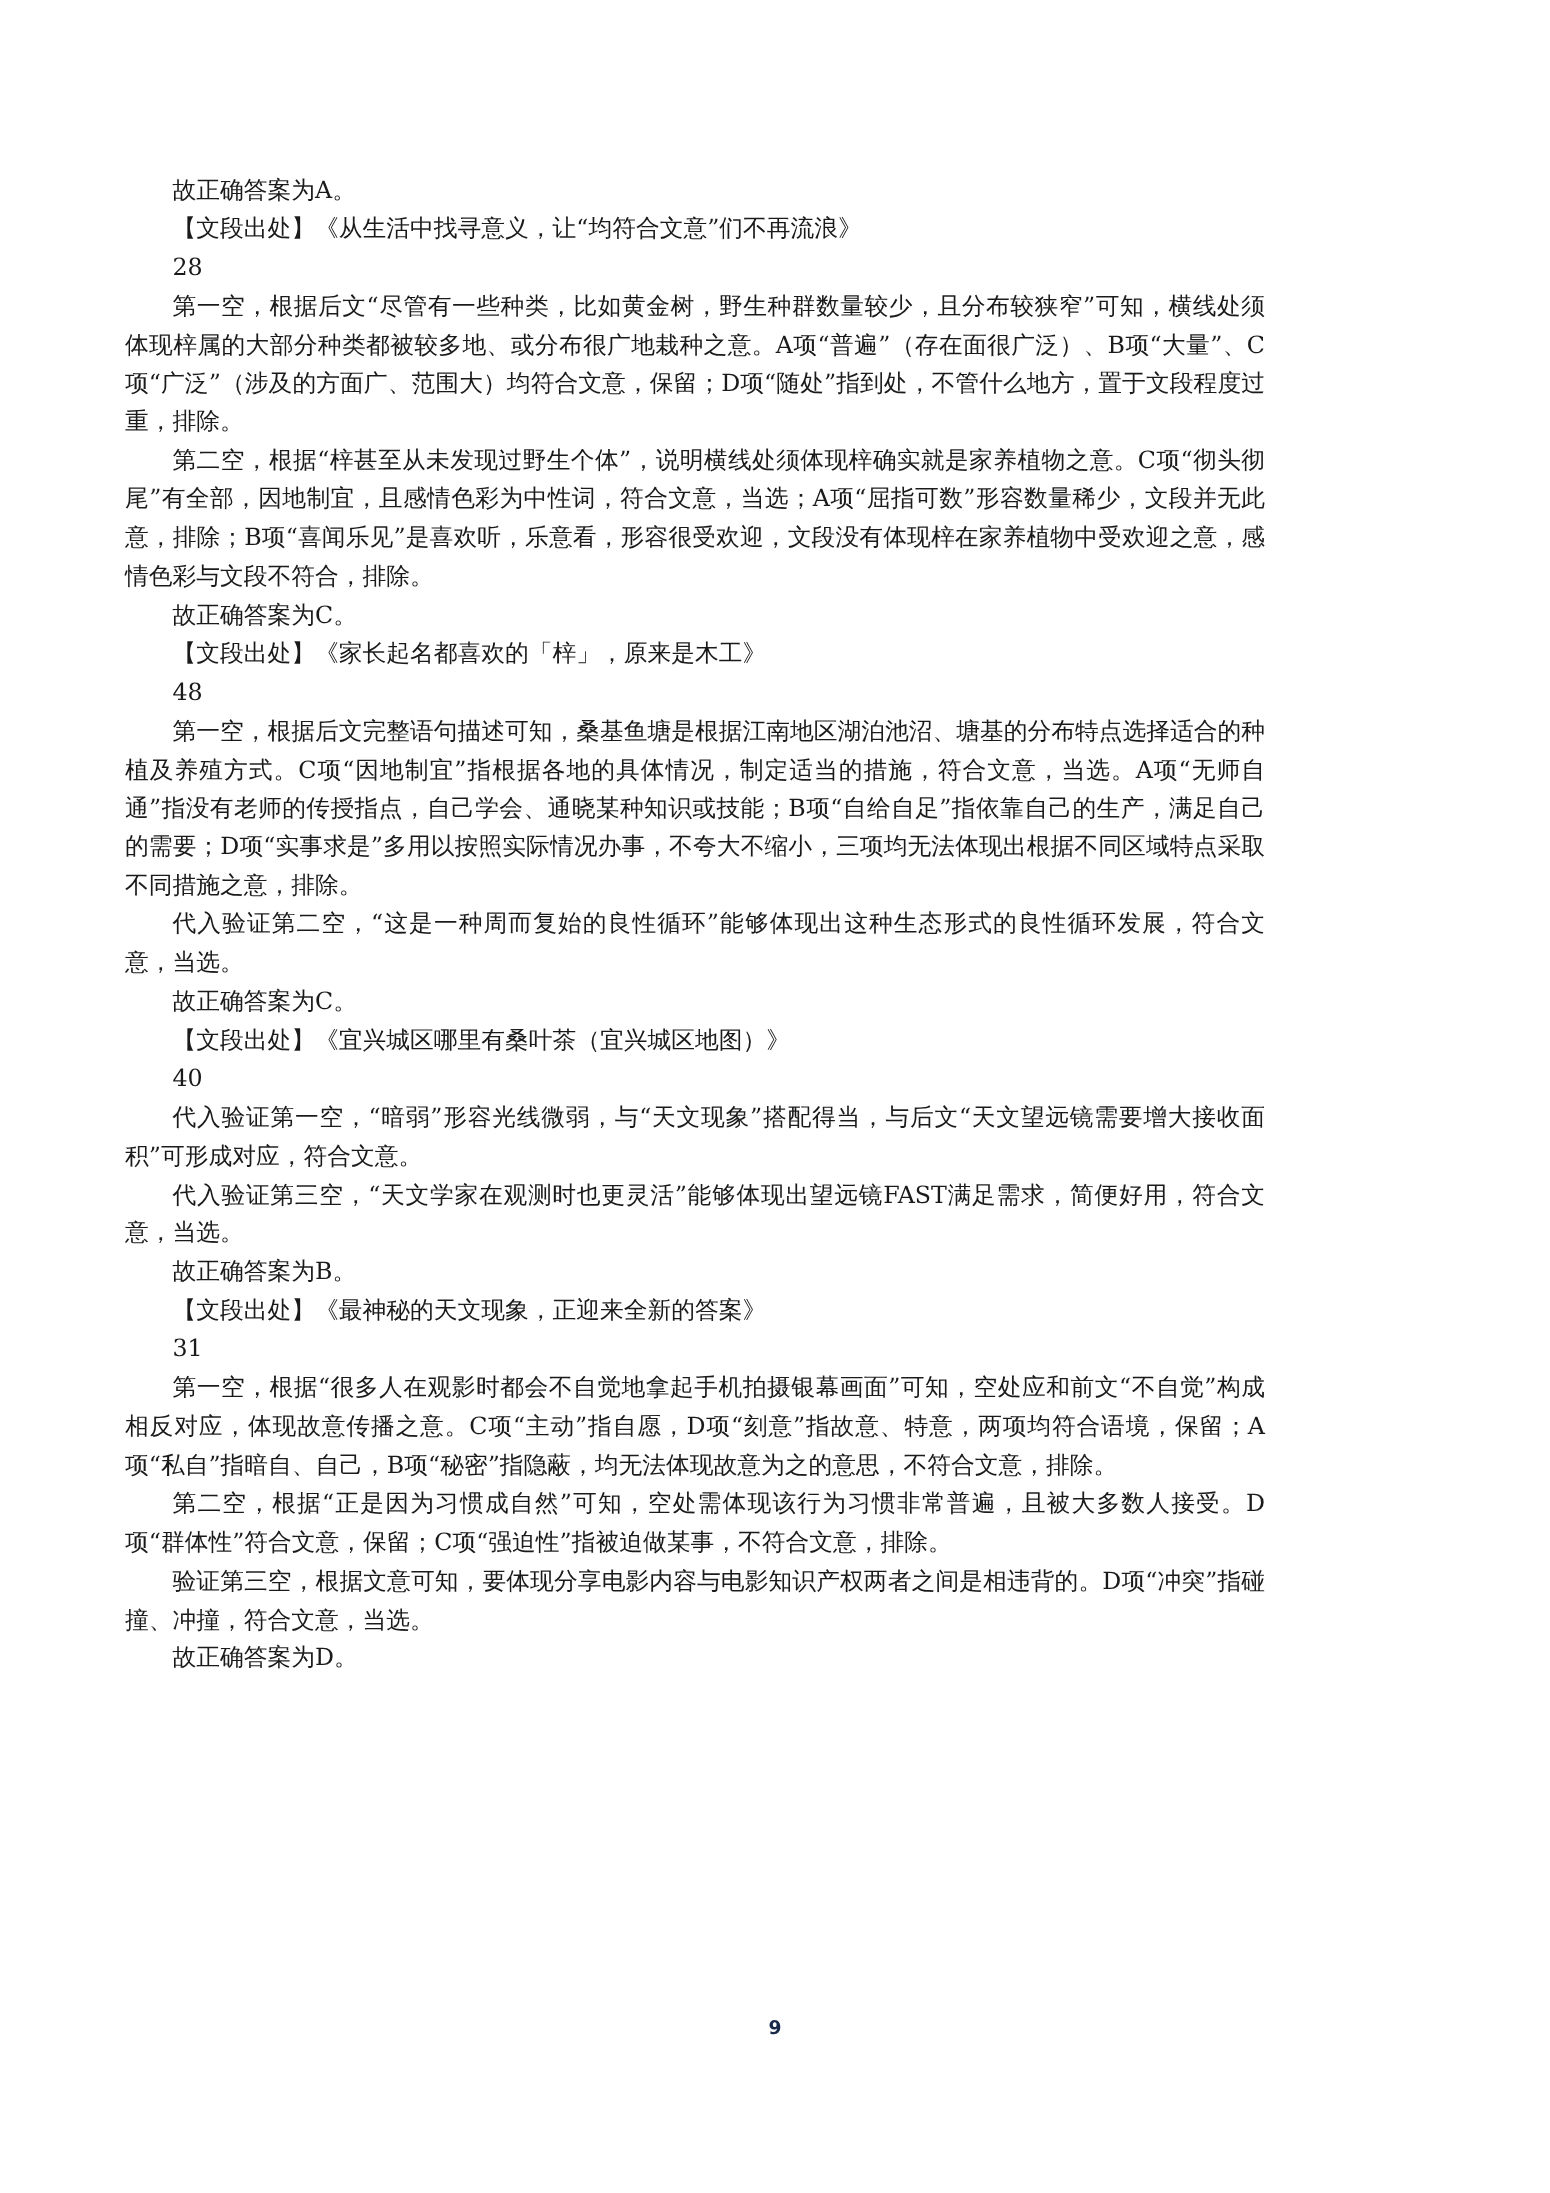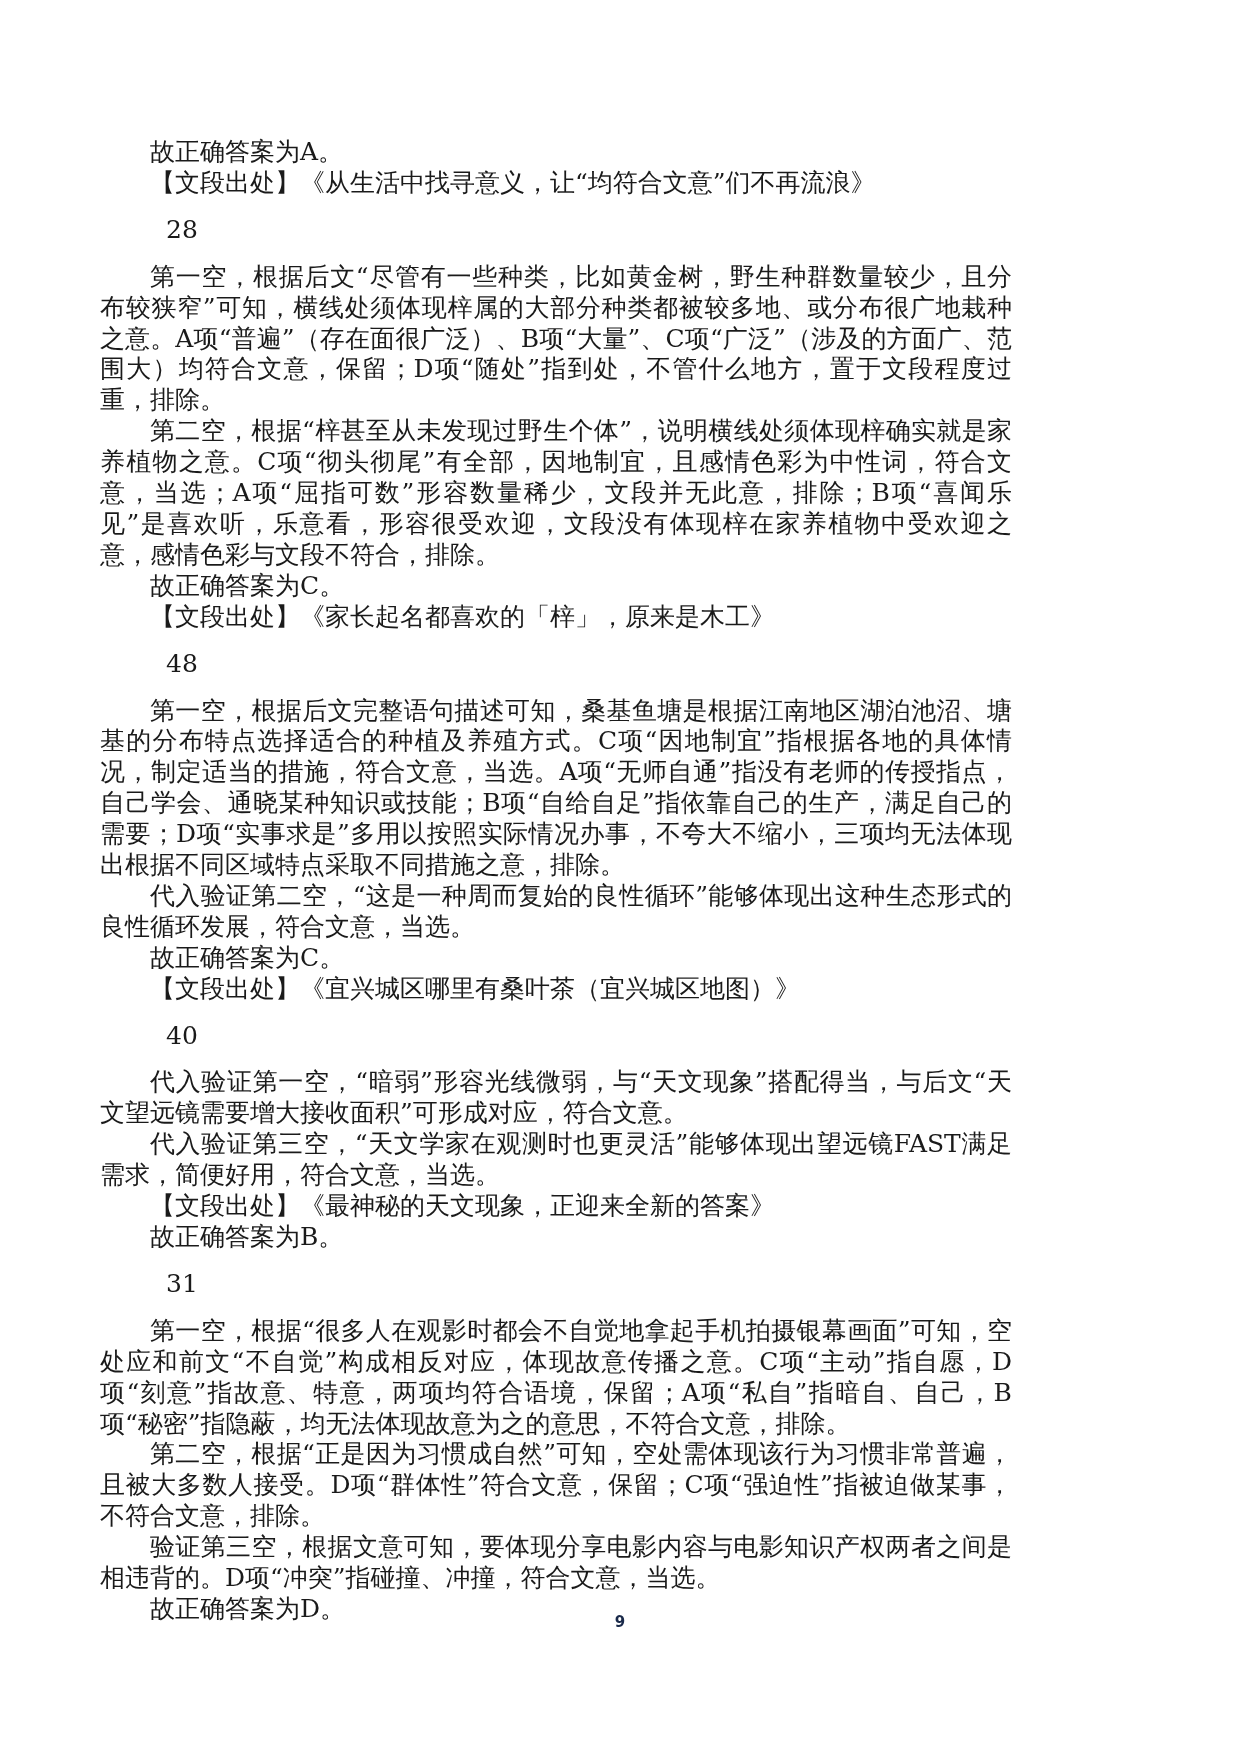--- a/index.html
+++ b/index.html
@@ -3,28 +3,28 @@
   <meta charset="utf-8">
   <style>
     html, body { margin: 0; padding: 0; background: #ffffff; }
     body { width: 1240px; height: 1754px; position: relative; overflow: hidden; }
     .page {
       position: absolute;
       left: 100px;
       top: 137px;
       width: 912px;
       font-family: "DejaVu Serif", "Liberation Serif", serif;
-      font-size: 25px;
+      font-size: 19px;
       line-height: 30.9px;
       color: #1a1a1a;
       text-align: justify;
       text-justify: inter-character;
     }
     .p { margin: 0; text-indent: 2em; }
-    .num { text-indent: 2em; margin: 16px; }
+    .num { text-indent: 2em; margin: 0; }
     .page-number {
       position: absolute;
       left: 0; width: 1240px;
       top: 1613px;
       text-align: center;
       font-family: "DejaVu Sans", "Liberation Sans", sans-serif;
       font-size: 15px;
       color: #1a2a4a;
       font-weight: bold;
     }
@@ -41,22 +41,22 @@
   <p class="p">故正确答案为C。</p>
   <p class="p">【文段出处】《家长起名都喜欢的「梓」，原来是木工》</p>
   <p class="num">48</p>
   <p class="p">第一空，根据后文完整语句描述可知，桑基鱼塘是根据江南地区湖泊池沼、塘基的分布特点选择适合的种植及养殖方式。C项“因地制宜”指根据各地的具体情况，制定适当的措施，符合文意，当选。A项“无师自通”指没有老师的传授指点，自己学会、通晓某种知识或技能；B项“自给自足”指依靠自己的生产，满足自己的需要；D项“实事求是”多用以按照实际情况办事，不夸大不缩小，三项均无法体现出根据不同区域特点采取不同措施之意，排除。</p>
   <p class="p">代入验证第二空，“这是一种周而复始的良性循环”能够体现出这种生态形式的良性循环发展，符合文意，当选。</p>
   <p class="p">故正确答案为C。</p>
   <p class="p">【文段出处】《宜兴城区哪里有桑叶茶（宜兴城区地图）》</p>
   <p class="num">40</p>
   <p class="p">代入验证第一空，“暗弱”形容光线微弱，与“天文现象”搭配得当，与后文“天文望远镜需要增大接收面积”可形成对应，符合文意。</p>
   <p class="p">代入验证第三空，“天文学家在观测时也更灵活”能够体现出望远镜FAST满足需求，简便好用，符合文意，当选。</p>
+  <p class="p">故正确答案为B。</p>
   <p class="p">【文段出处】《最神秘的天文现象，正迎来全新的答案》</p>
-  <p class="p">故正确答案为B。</p>
   <p class="num">31</p>
   <p class="p">第一空，根据“很多人在观影时都会不自觉地拿起手机拍摄银幕画面”可知，空处应和前文“不自觉”构成相反对应，体现故意传播之意。C项“主动”指自愿，D项“刻意”指故意、特意，两项均符合语境，保留；A项“私自”指暗自、自己，B项“秘密”指隐蔽，均无法体现故意为之的意思，不符合文意，排除。</p>
   <p class="p">第二空，根据“正是因为习惯成自然”可知，空处需体现该行为习惯非常普遍，且被大多数人接受。D项“群体性”符合文意，保留；C项“强迫性”指被迫做某事，不符合文意，排除。</p>
   <p class="p">验证第三空，根据文意可知，要体现分享电影内容与电影知识产权两者之间是相违背的。D项“冲突”指碰撞、冲撞，符合文意，当选。</p>
   <p class="p">故正确答案为D。</p>
 </div>
 
 <div class="page-number">9</div>
 
 </body></html>

